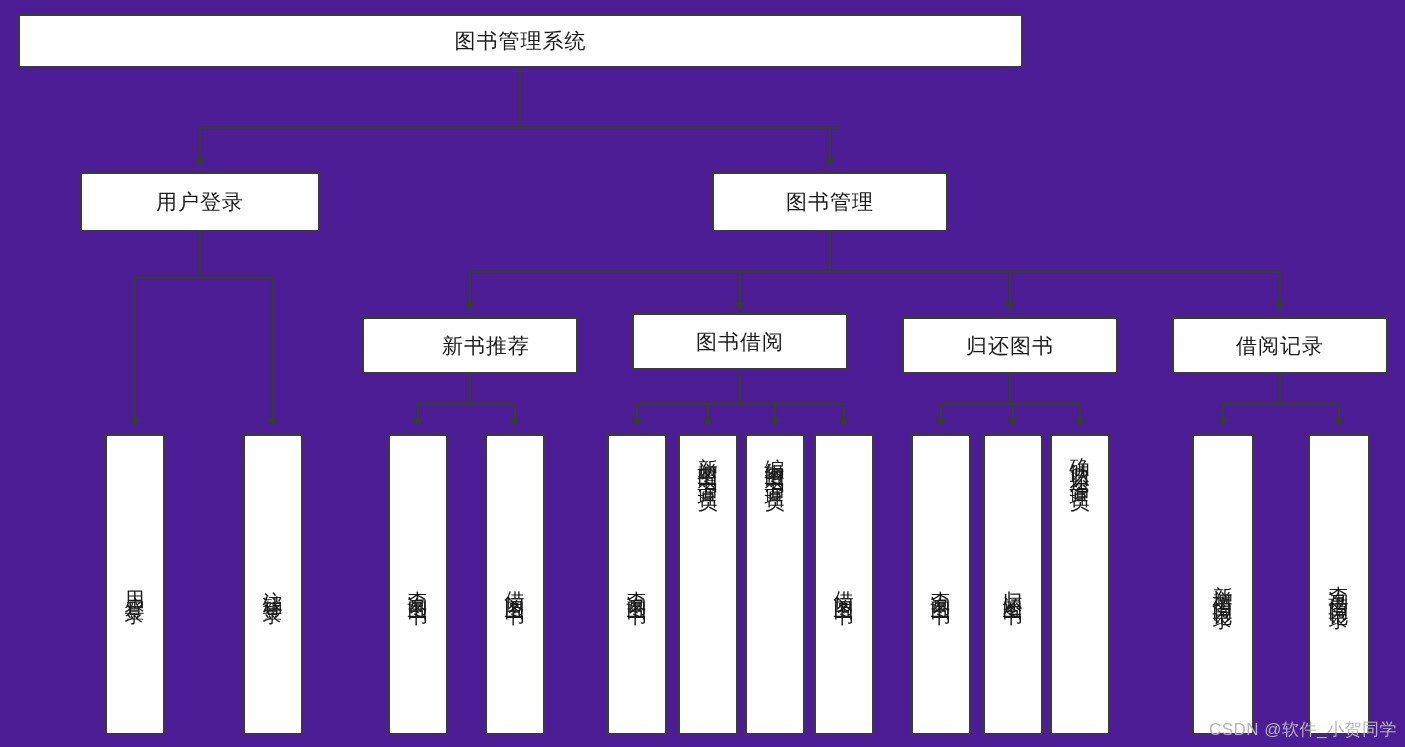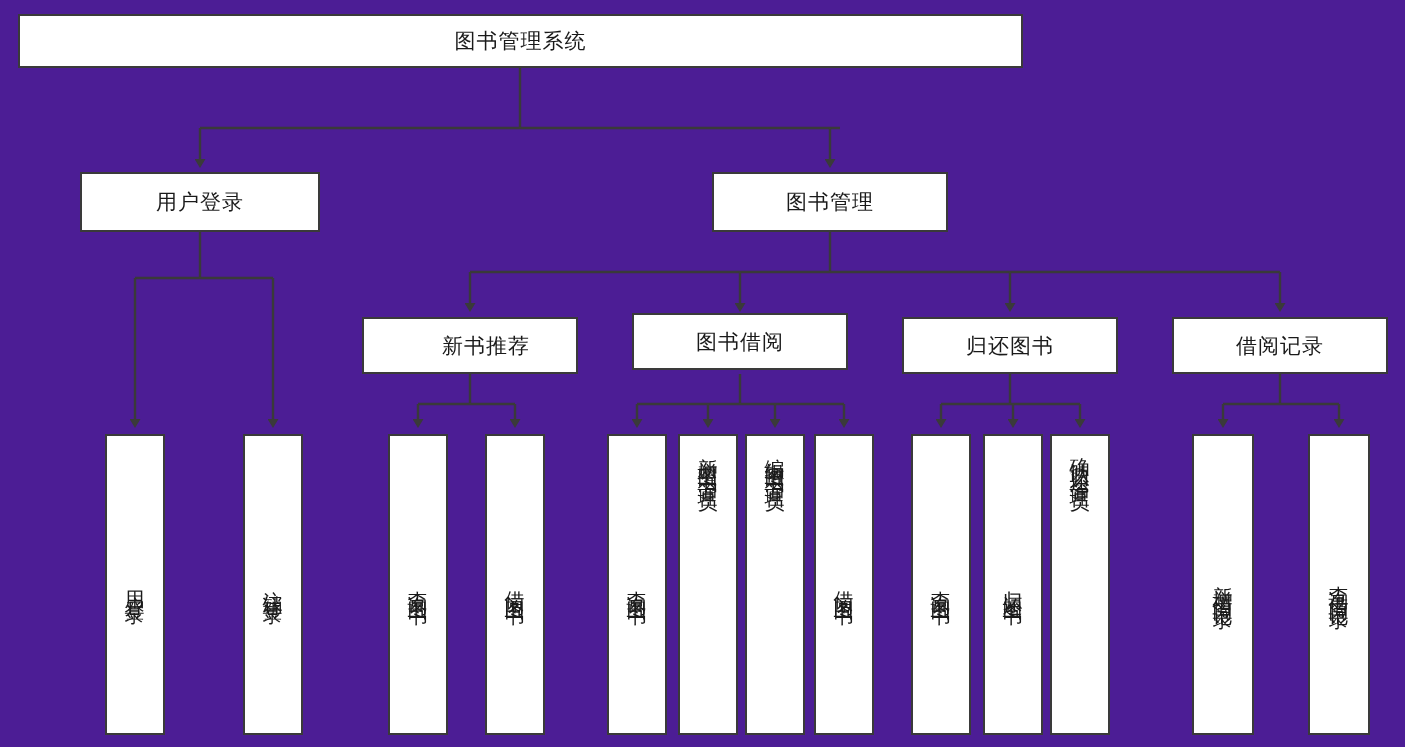--- a/index.html
+++ b/index.html
@@ -179,13 +179,14 @@
   <div class="node vert" id="lf-10" style="left: 1050px; top: 434px; width: 60px; height: 301px;">
     <span class="vtext">确认归还（管理员）</span>
   </div>
   <div class="node vert mid" id="lf-11" style="left: 1192px; top: 434px; width: 62px; height: 301px;">
     <span class="vtext">新增借阅记录</span>
   </div>
   <div class="node vert mid" id="lf-12" style="left: 1308px; top: 434px; width: 62px; height: 301px;">
     <span class="vtext">查询借阅记录</span>
   </div>
 
+  <div class="watermark">CSDN @软件_小贺同学</div>
 </div>
 
 </body></html>

